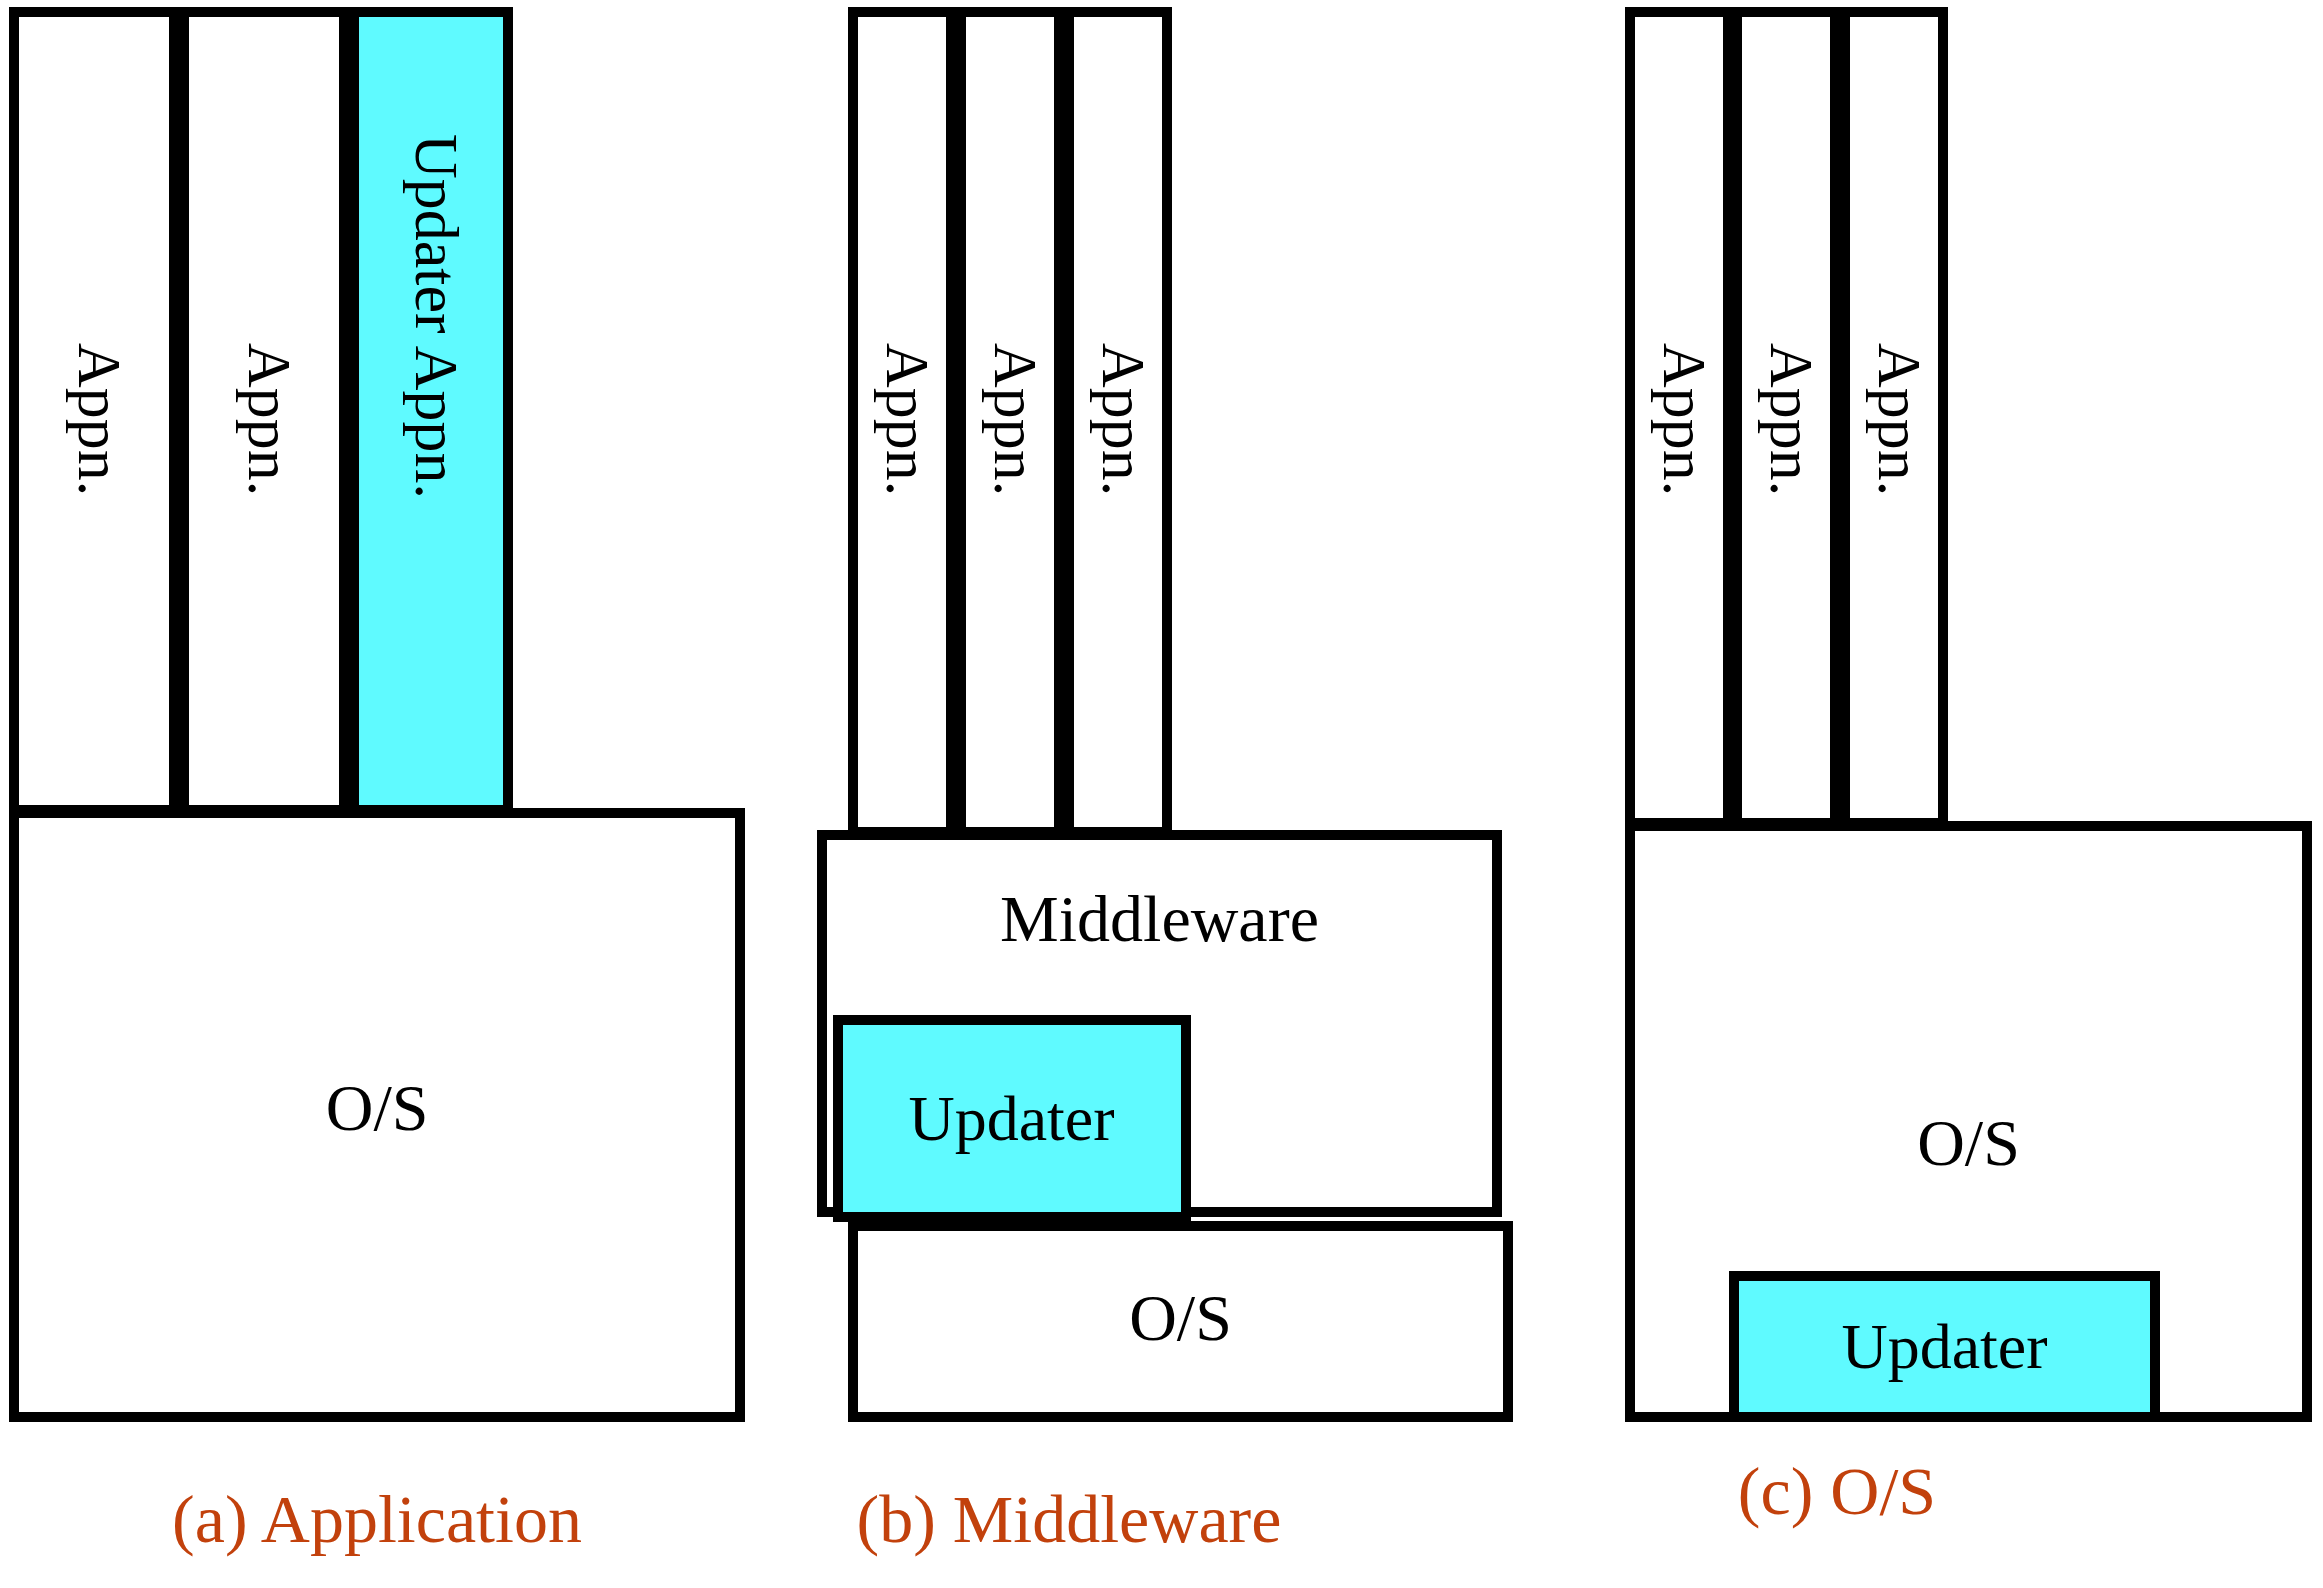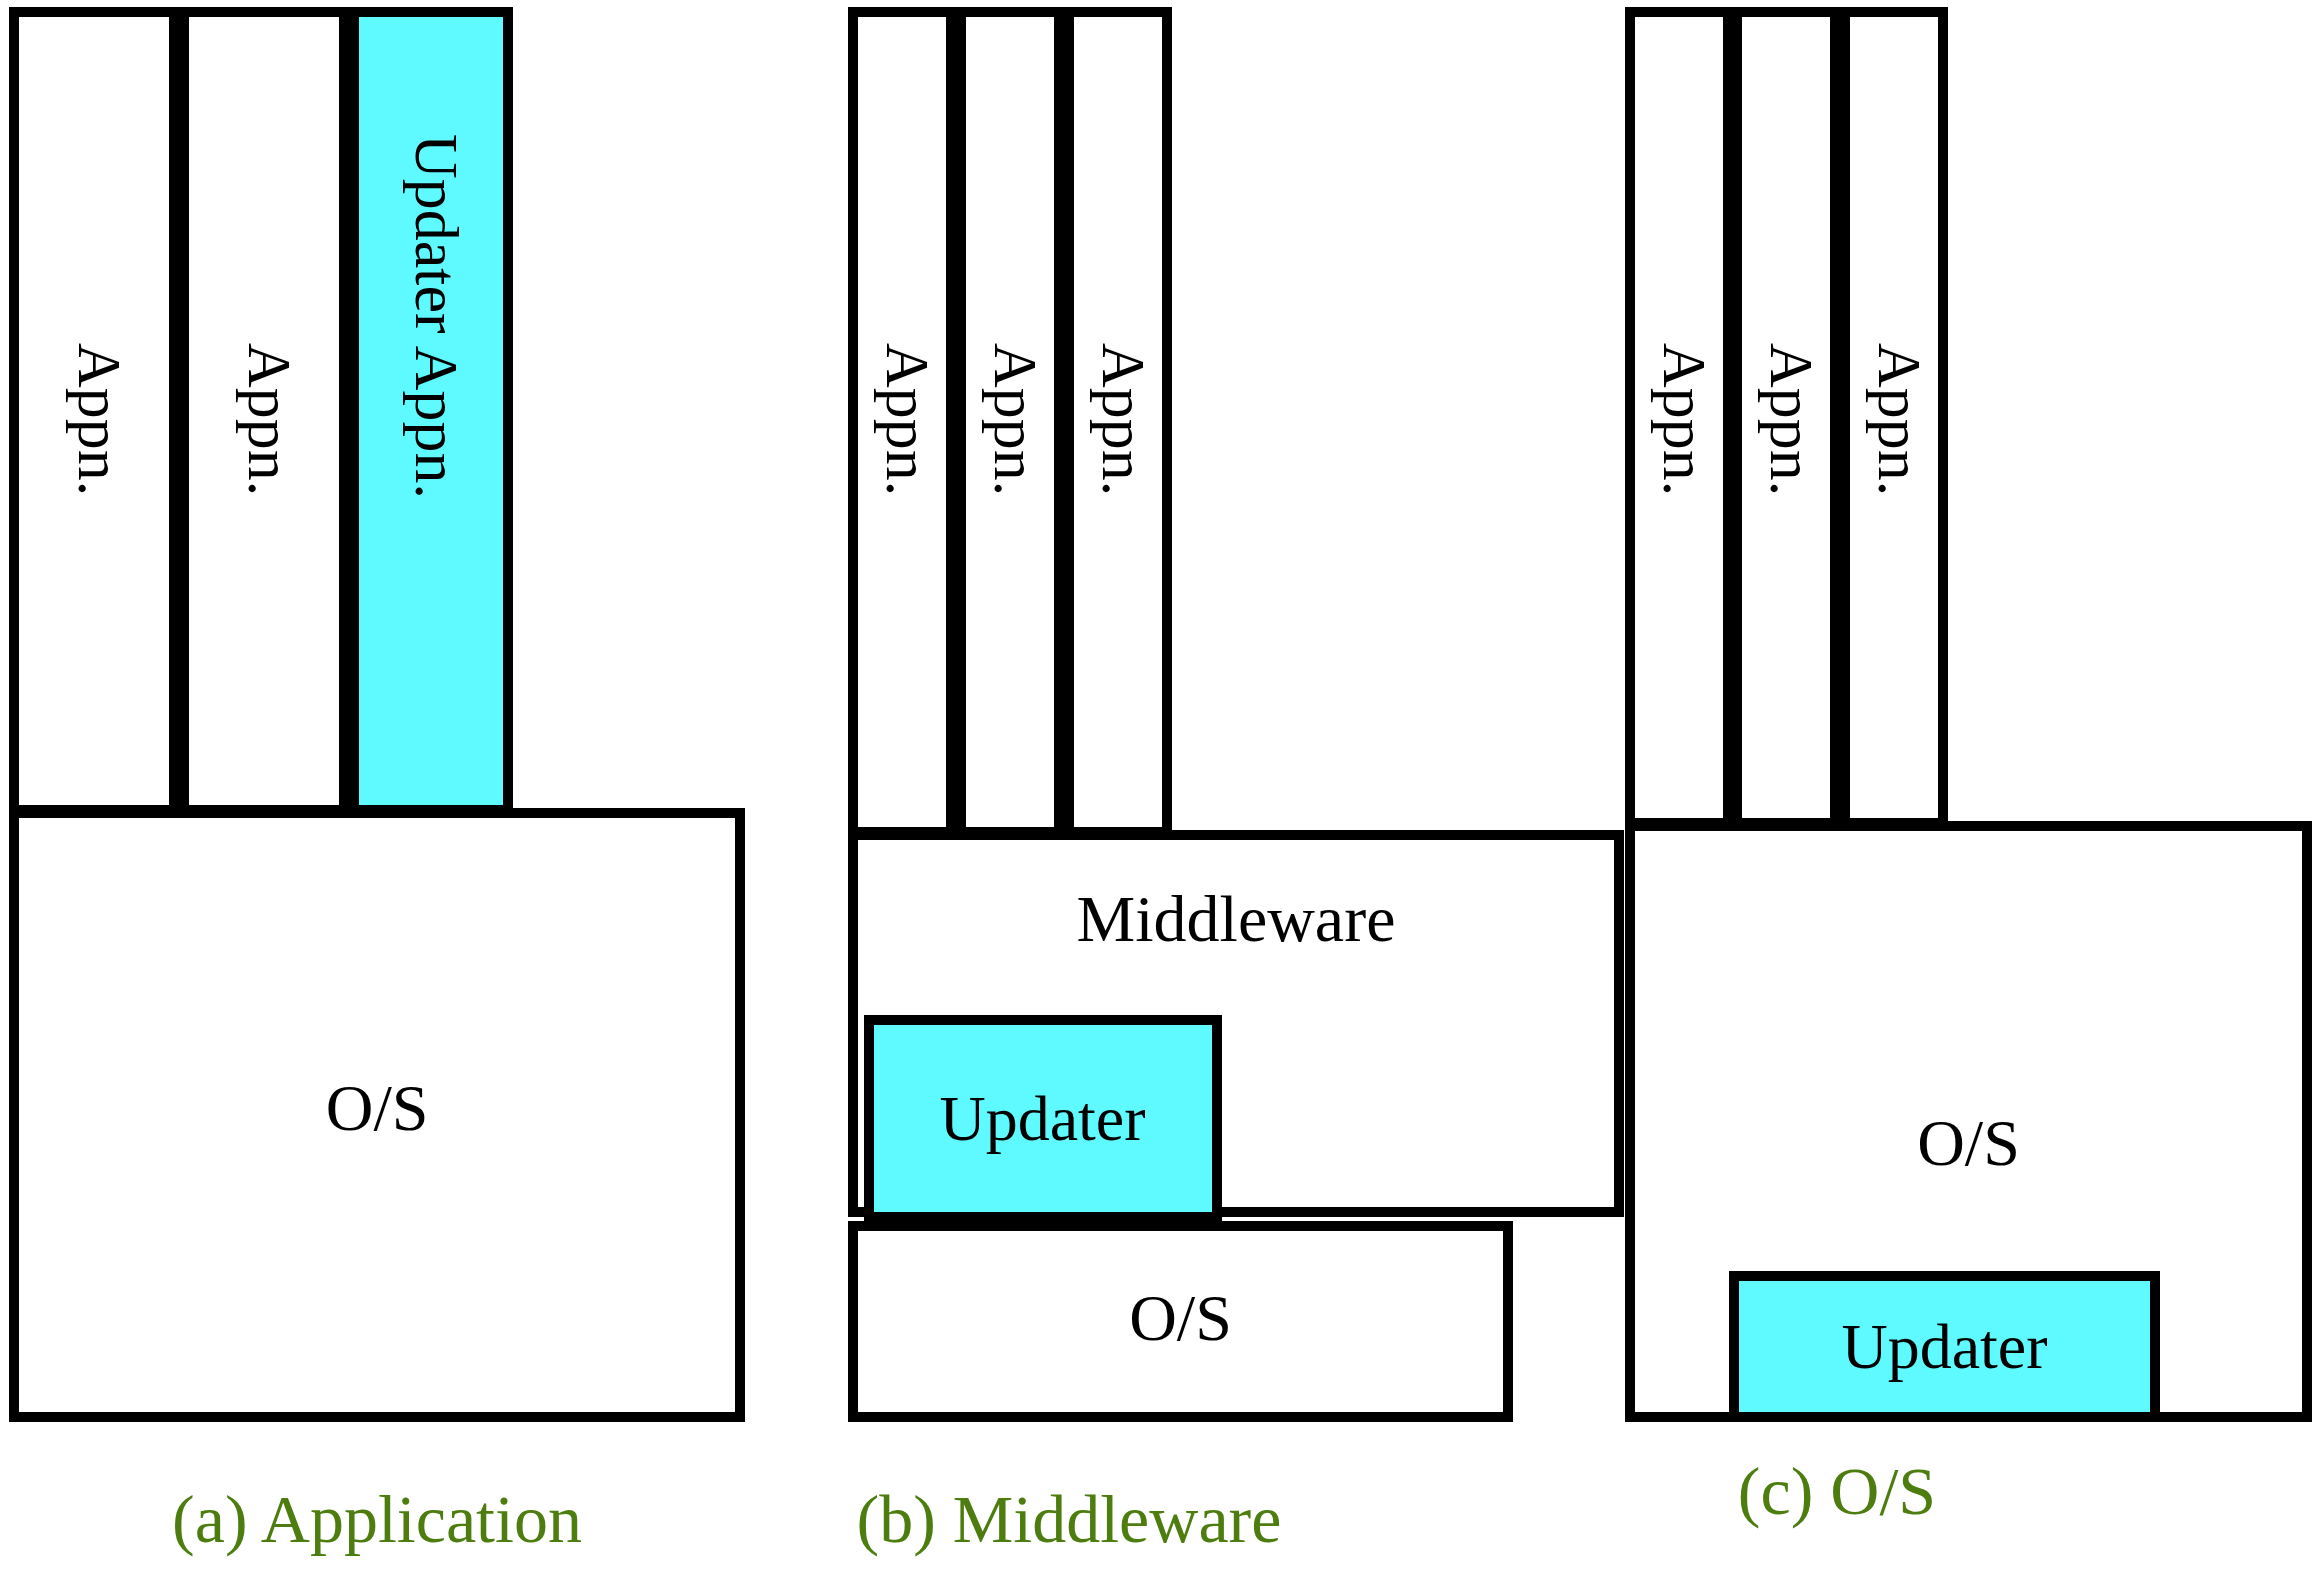--- a/index.html
+++ b/index.html
@@ -43,21 +43,21 @@
   
   .hlabel {
     position: absolute;
     color: #000000;
     font-family: "Liberation Serif", "DejaVu Serif", serif;
     white-space: nowrap;
     text-align: center;
   }
   .caption {
     position: absolute;
-    color: #4d7c0f;
+    color: #c2410c;
     font-family: "Liberation Serif", "DejaVu Serif", serif;
     font-size: 68px;
     white-space: nowrap;
     text-align: center;
     transform: translateX(-50%);
   }
 </style>
 </head>
 <body>
 
@@ -91,21 +91,21 @@
     </div>
 
     <div class="box" style="left:956px; top:7.3px; width:108px; height:830px;">
       <div class="vtext" style="left:85px; top:326px;">Appn.</div>
     </div>
 
     <div class="box" style="left:1064px; top:7.3px; width:108px; height:830px;">
       <div class="vtext" style="left:85px; top:326px;">Appn.</div>
     </div>
 
-    <div class="box" style="left:848px; top:830px; width:776px; height:387px;">
+    <div class="box" style="left:817px; top:830px; width:685px; height:387px;">
       <div class="hlabel" style="left:0; top:41px; width:100%; font-size:66px;">Middleware</div>
 
       <div class="box cyan" style="left:5.5px; top:175px; width:358px; height:207px;">
         <div class="hlabel" style="left:0; top:57px; width:100%; font-size:64px;">Updater</div>
       </div>
     </div>
 
     <div class="box" style="left:848px; top:1221px; width:665px; height:201px;">
       <div class="hlabel" style="left:0; top:49px; width:100%; font-size:66px;">O/S</div>
     </div>

